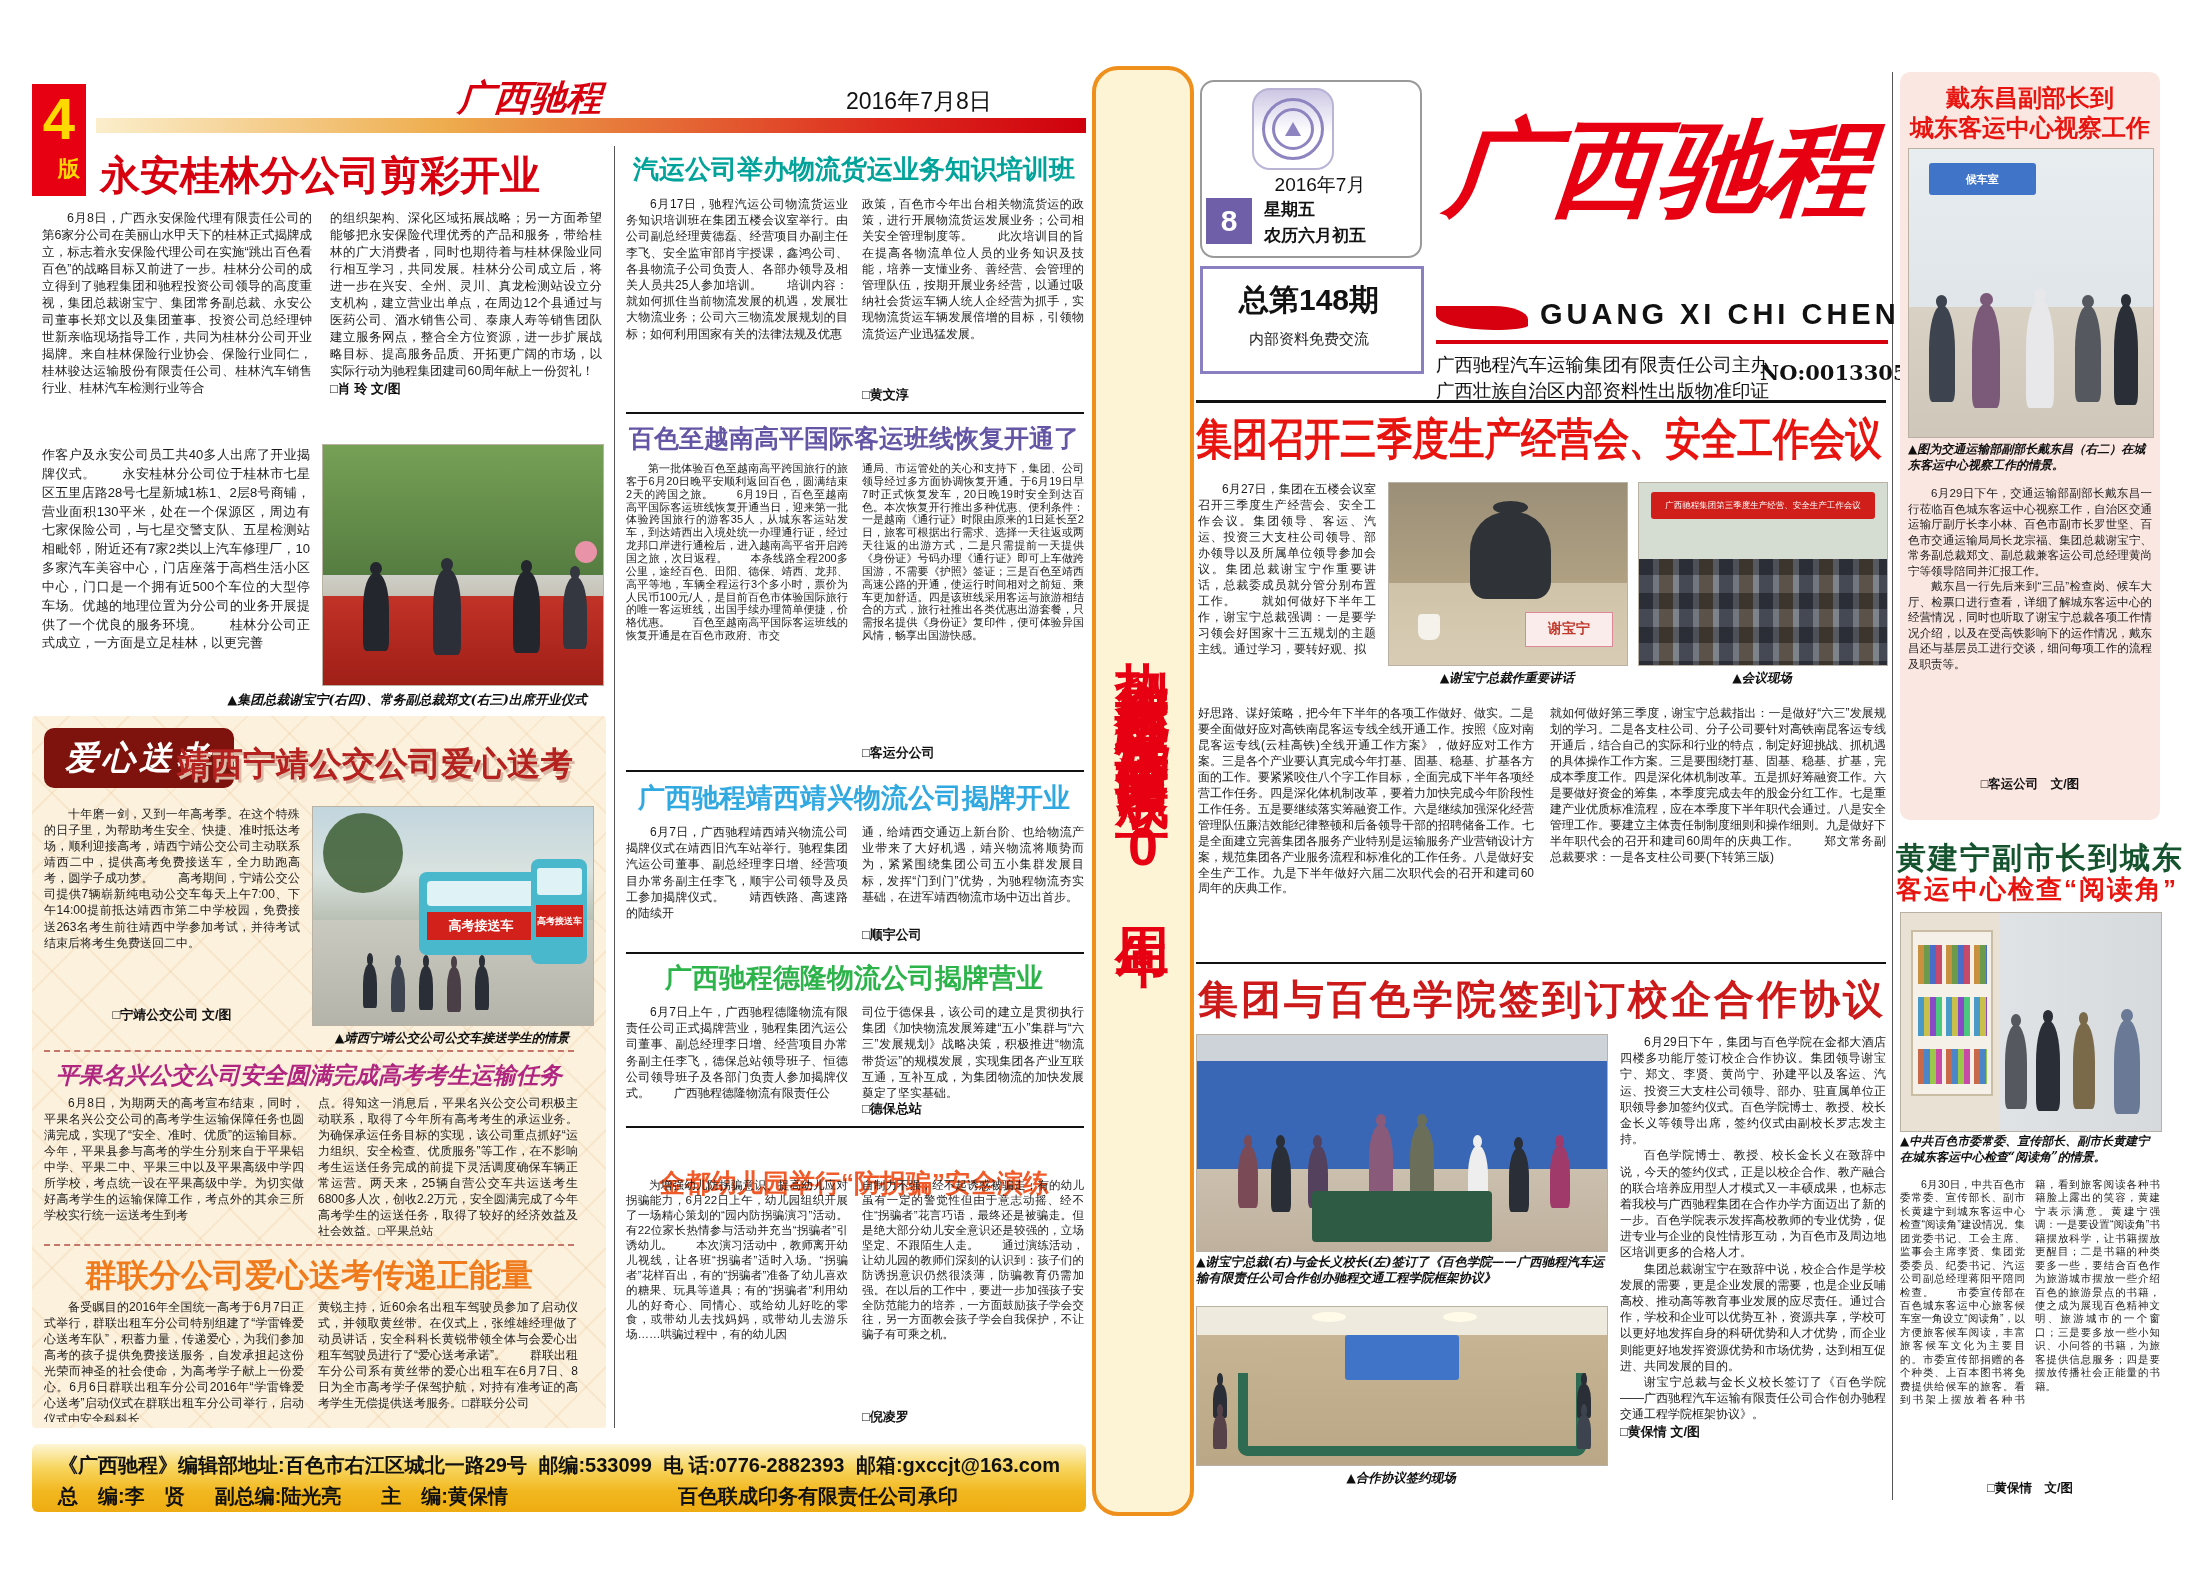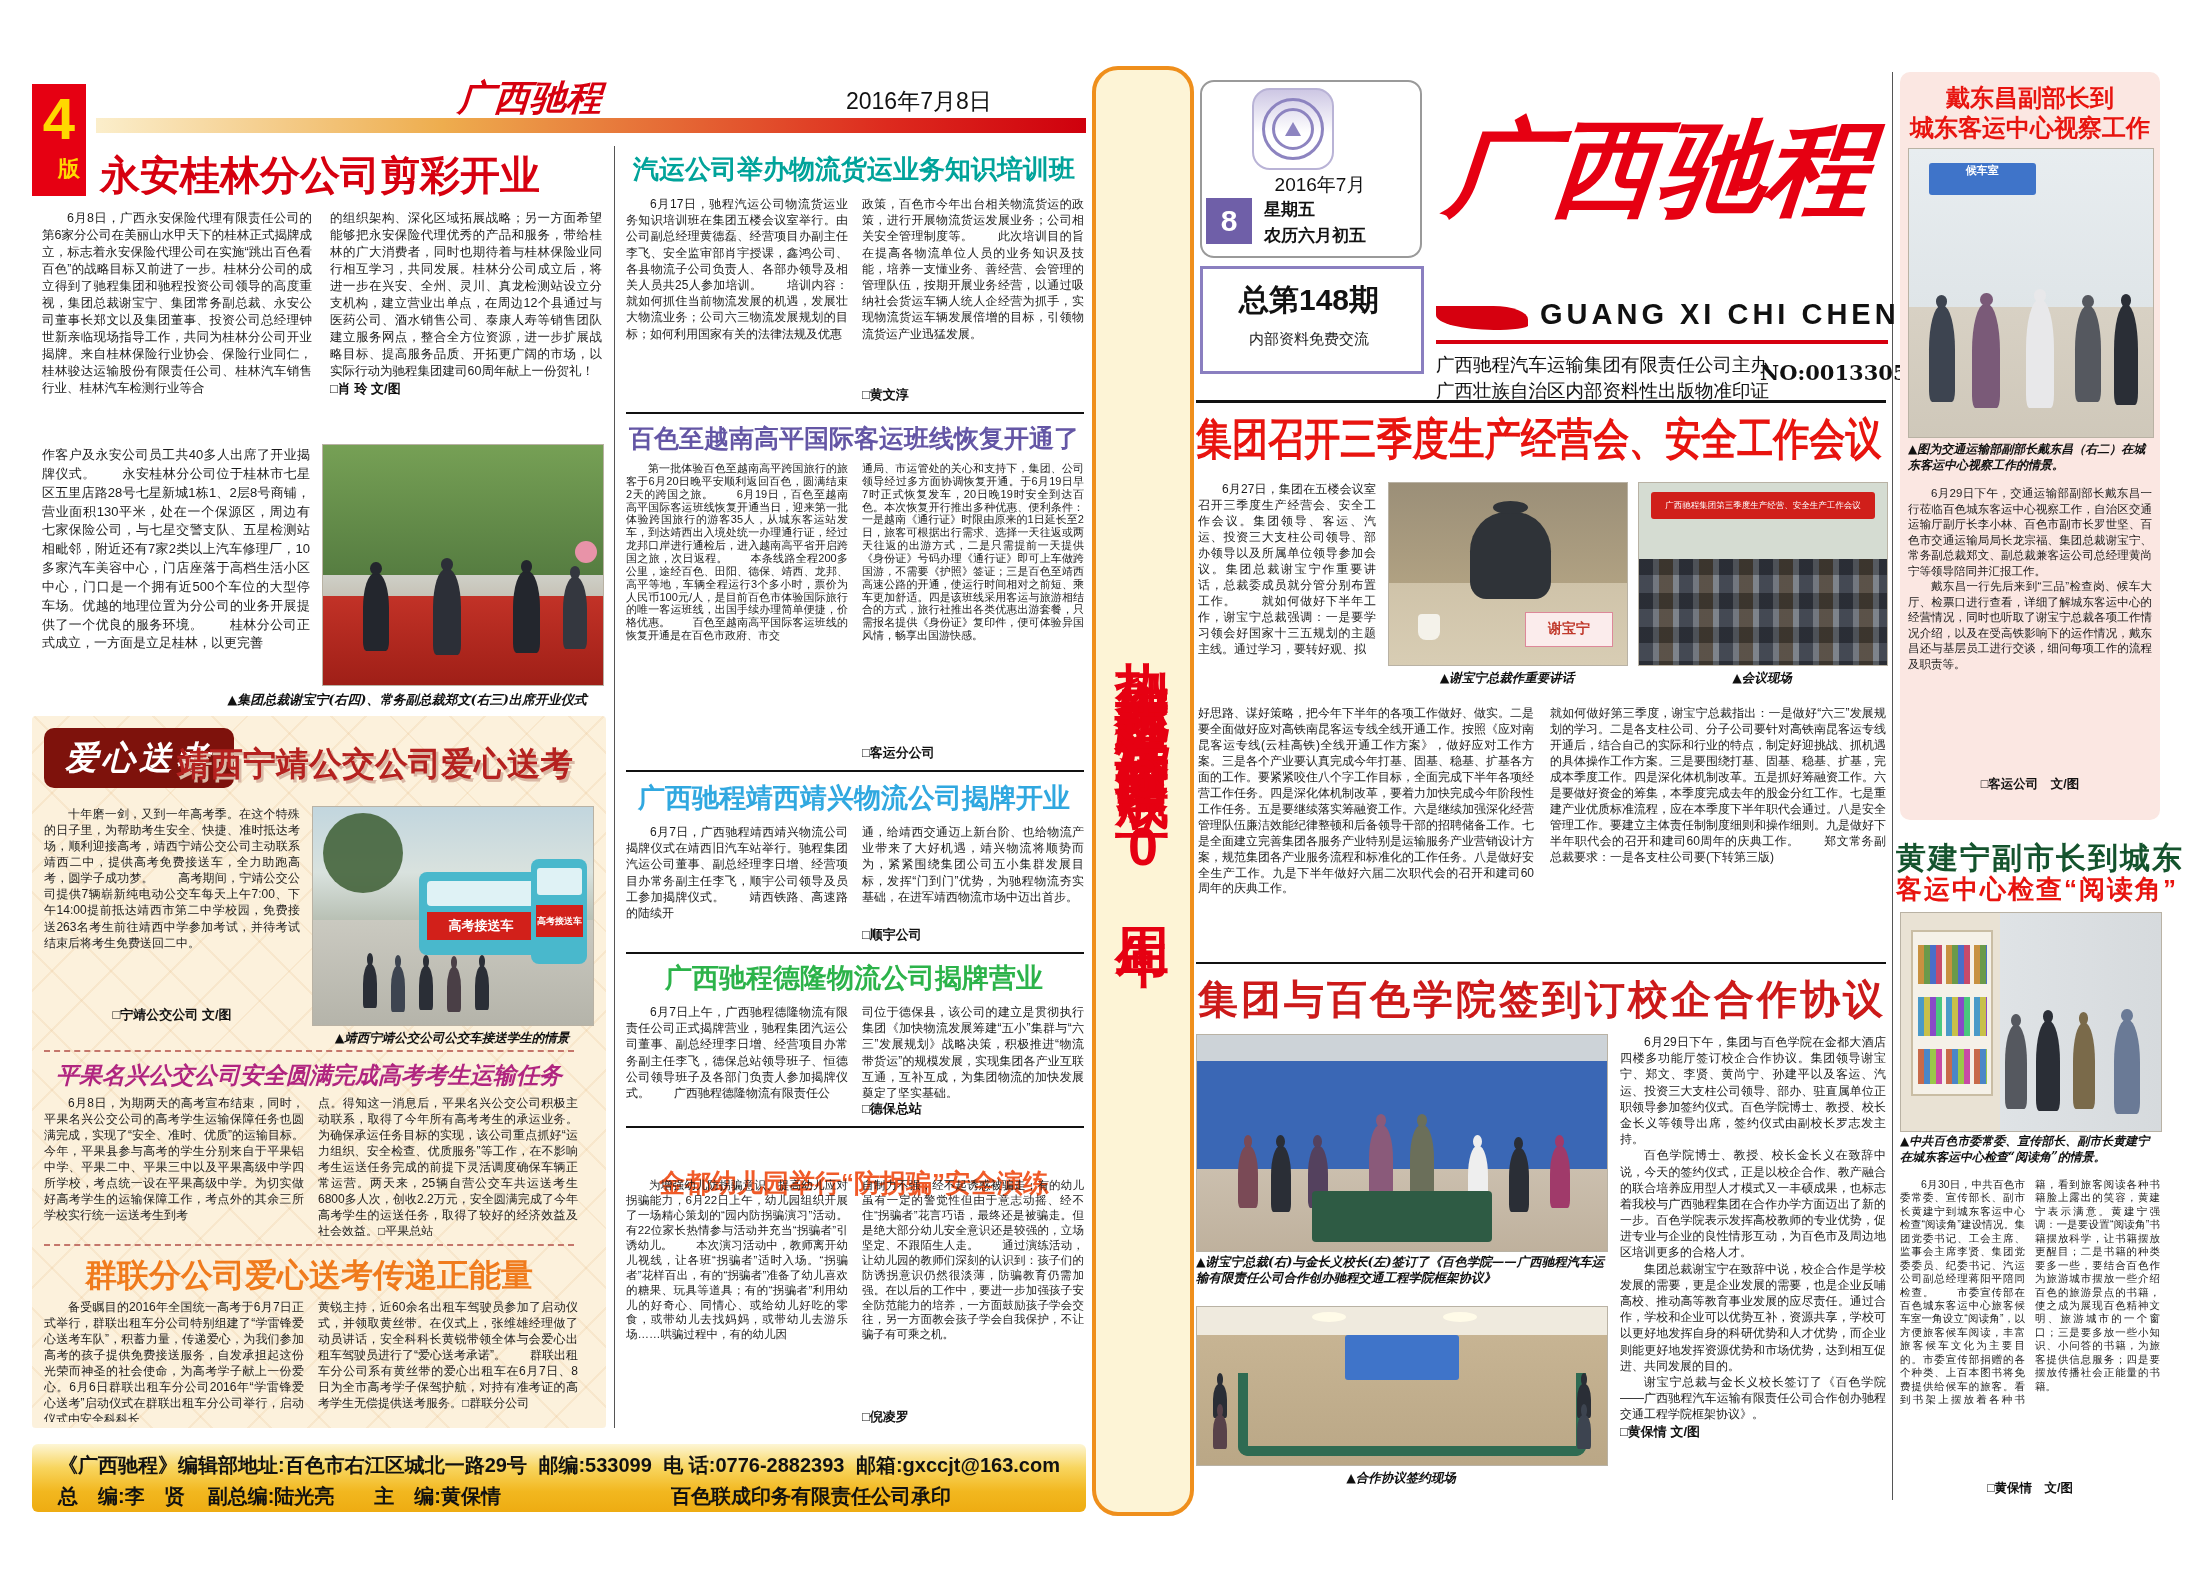--- a/index.html
+++ b/index.html
@@ -265,21 +265,21 @@
     <p>集团总裁谢宝宁在致辞中说，校企合作是学校发展的需要，更是企业发展的需要，也是企业反哺高校、推动高等教育事业发展的应尽责任。通过合作，学校和企业可以优势互补，资源共享，学校可以更好地发挥自身的科研优势和人才优势，而企业则能更好地发挥资源优势和市场优势，达到相互促进、共同发展的目的。</p>
     <p>谢宝宁总裁与金长义校长签订了《百色学院——广西驰程汽车运输有限责任公司合作创办驰程交通工程学院框架协议》。</p>
     <div class="sig" style="font-size:13px">□黄保情 文/图</div>
   </div>
 
   <div class="abs" style="left:1900px;top:72px;width:260px;height:748px;background:#fbe7e2;border-radius:10px"></div>
   <div class="abs hl" style="left:1900px;top:82px;width:260px;font-size:24px;color:#e8140f">戴东昌副部长到</div>
   <div class="abs hl" style="left:1900px;top:112px;width:260px;font-size:24px;color:#e8140f">城东客运中心视察工作</div>
   <div class="photo" style="left:1908px;top:148px;width:244px;height:288px;
               background:linear-gradient(180deg,#e8edf0 0%,#dfe5e8 55%,#d8d1c4 55%,#cfc8ba 100%)">
-    <div class="abs" style="left:8%;top:5%;width:44%;height:11%;background:#3f74c9;border-radius:3px;display:flex;justify-content:center">
+    <div class="abs" style="left:8%;top:5%;width:44%;height:11%;background:#3f74c9;border-radius:3px;display:flex;align-items:center;justify-content:center">
       <span style="color:#fff;font-size:11px;font-weight:bold">候车室</span>
     </div>
     <i class="fig" style="left:8%;bottom:12%;width:26px;height:96px;background:#3d4450"></i>
     <i class="fig" style="left:26%;bottom:10%;width:28px;height:104px;background:#7a5a78"></i>
     <i class="fig" style="left:48%;bottom:10%;width:28px;height:108px;background:#e8e8ea"></i>
     <i class="fig" style="left:68%;bottom:12%;width:26px;height:96px;background:#55585f"></i>
     <i class="fig" style="left:84%;bottom:11%;width:24px;height:100px;background:#2a2e36"></i>
   </div>
   <div class="abs cap" style="left:1908px;top:442px;width:244px;font-size:12px">▲图为交通运输部副部长戴东昌（右二）在城东客运中心视察工作的情景。</div>
   <div class="abs clip bodytext" style="left:1908px;top:486px;width:244px;height:284px;font-size:11.5px;line-height:1.35">
@@ -312,20 +312,20 @@
   <div class="sig abs" style="left:1900px;top:1480px;width:260px;font-size:12.5px;text-align:center">□黄保情　文/图</div>
 
   <div class="abs goldbar" style="left:32px;top:1444px;width:1054px;height:68px;color:#111;font-weight:bold">
     <div style="display:flex;justify-content:space-between;padding:8px 26px 0 26px;font-size:20px">
       <span>《广西驰程》编辑部地址:百色市右江区城北一路29号</span>
       <span>邮编:533099</span>
       <span>电 话:0776-2882393</span>
       <span>邮箱:gxccjt@163.com</span>
     </div>
     <div style="display:flex;padding:4px 26px 0 26px;font-size:20px">
-      <span style="margin-right:23px">总　编:李　贤</span>
+      <span style="margin-right:30px">总　编:李　贤</span>
       <span style="margin-right:40px">副总编:陆光亮</span>
       <span>主　编:黄保情</span>
       <span style="margin-left:170px">百色联成印务有限责任公司承印</span>
     </div>
   </div>
 
 </div>
 
 </body></html>

